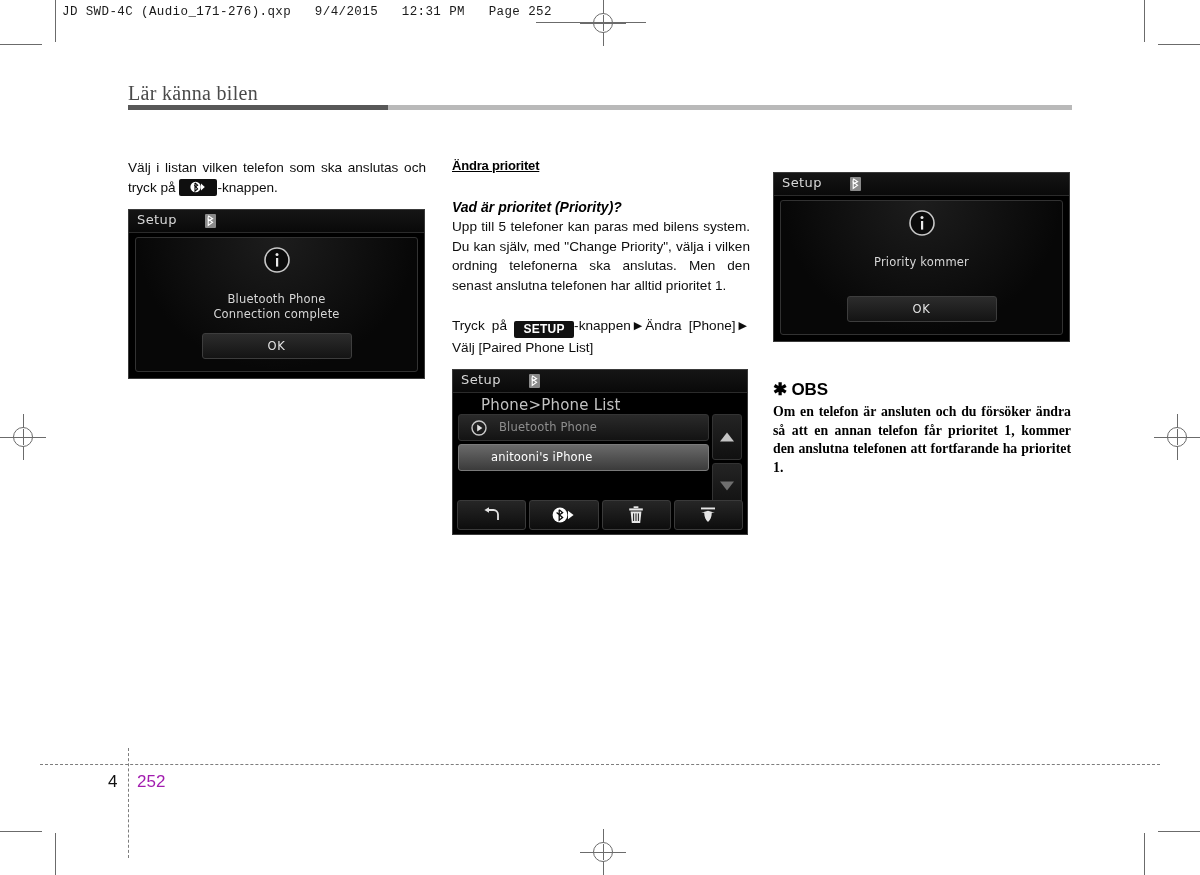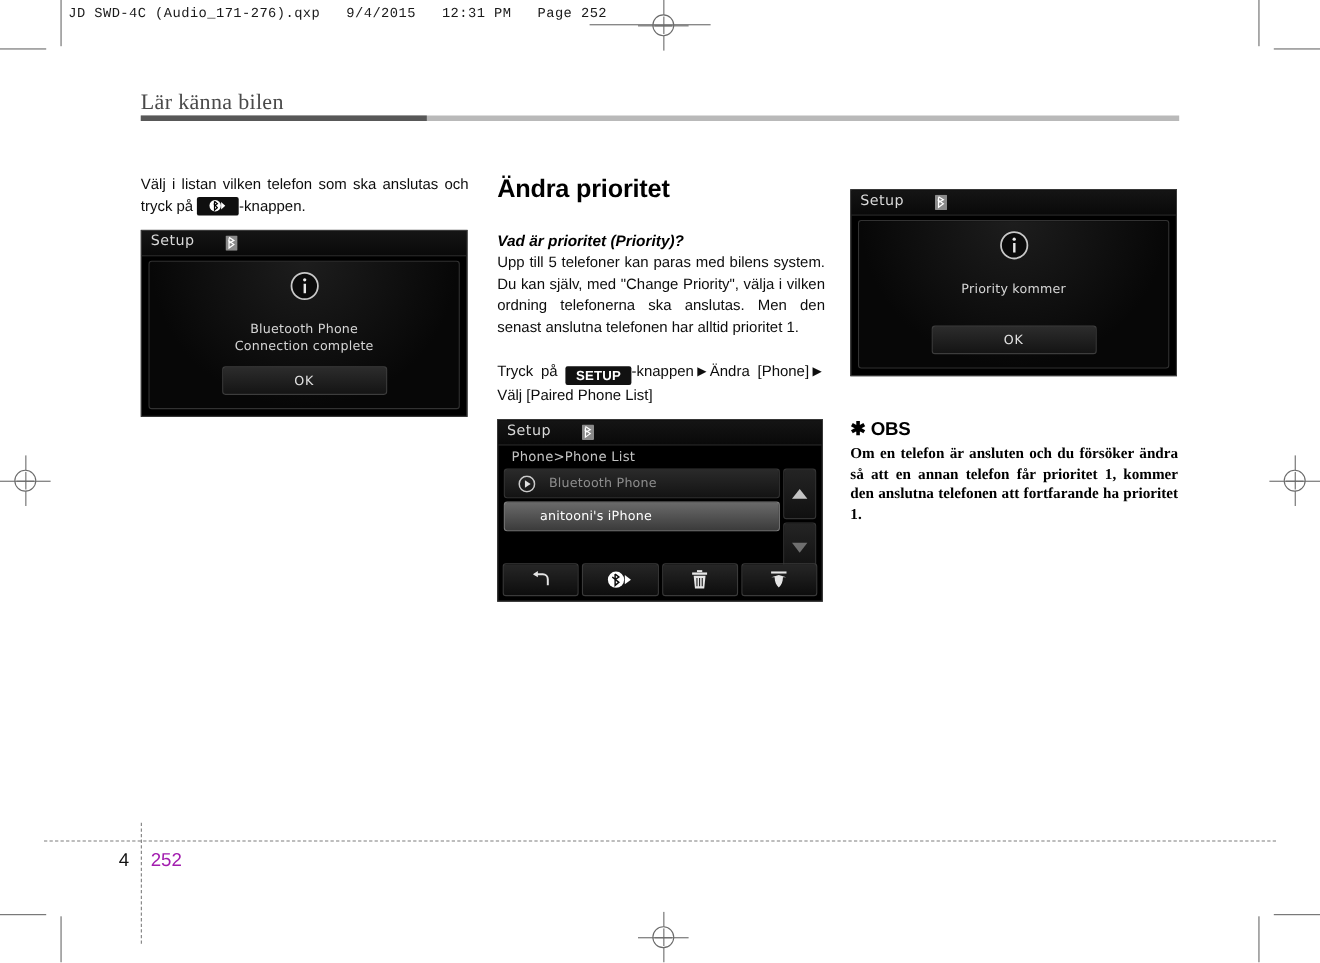--- a/index.html
+++ b/index.html
@@ -104,23 +104,24 @@
     margin: 0;
     font-size: 13.6px;
     line-height: 19.5px;
     text-align: justify;
     color: #0d0d0d;
   }
   .nojust { text-align: left; }
 
   h2.sec-head {
     margin: 0 0 26px 0;
-    font-size: 23px;
+    font-size: 13px;
     font-weight: bold;
     letter-spacing: -0.2px;
+    text-decoration: underline;
   }
   h3.sub-head {
     margin: 0 0 2px 0;
     font-size: 14px;
     font-weight: bold;
     font-style: italic;
   }
 
   
   .pill {
@@ -230,23 +231,23 @@
     border: 1px solid #3d3d3d;
     color: #e2e2e2;
     font-size: 11.5px;
     font-family: "DejaVu Sans", sans-serif;
     letter-spacing: 0.6px;
   }
 
   
   .crumb {
     position: absolute;
-    left: 12px;
+    left: 28px;
     top: 26px;
-    font-size: 12px;
+    font-size: 15px;
     color: #c2c2c2;
     font-family: "DejaVu Sans", sans-serif;
     letter-spacing: 0.2px;
   }
   .list-area {
     position: absolute;
     left: 5px;
     top: 44px;
     right: 38px;
     bottom: 40px;

